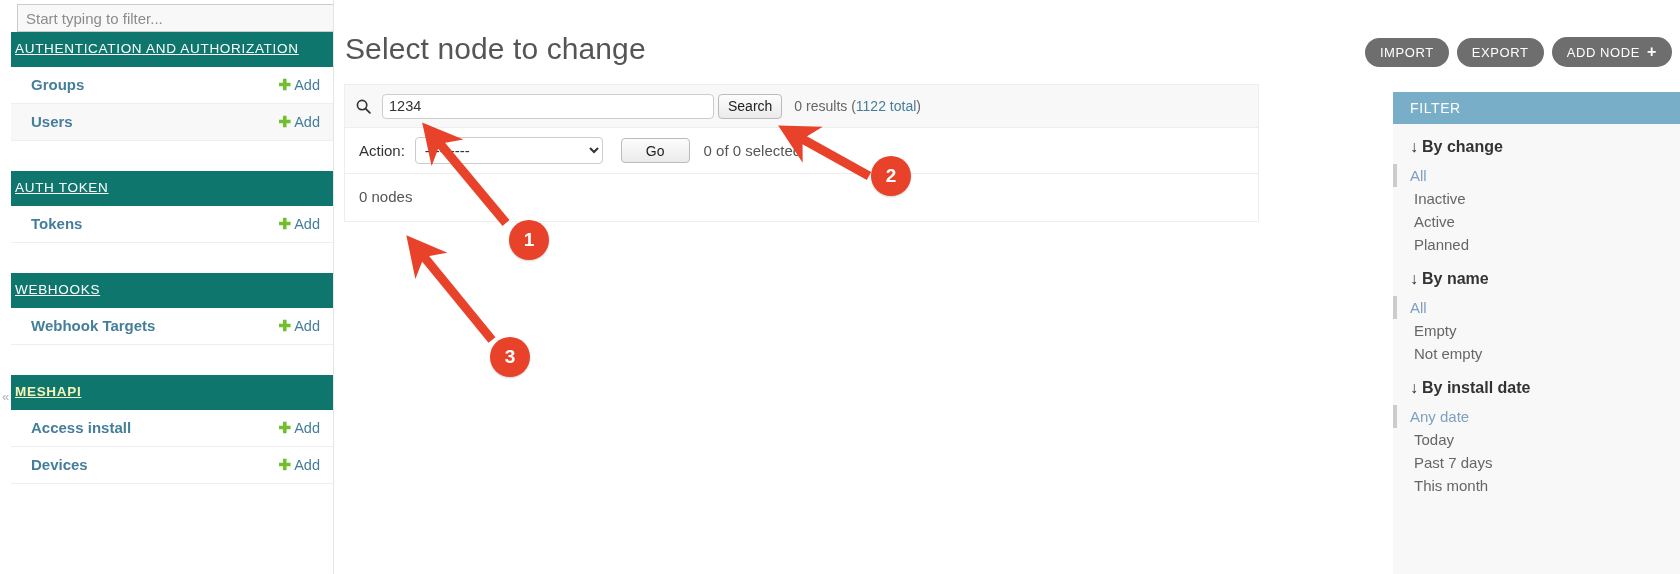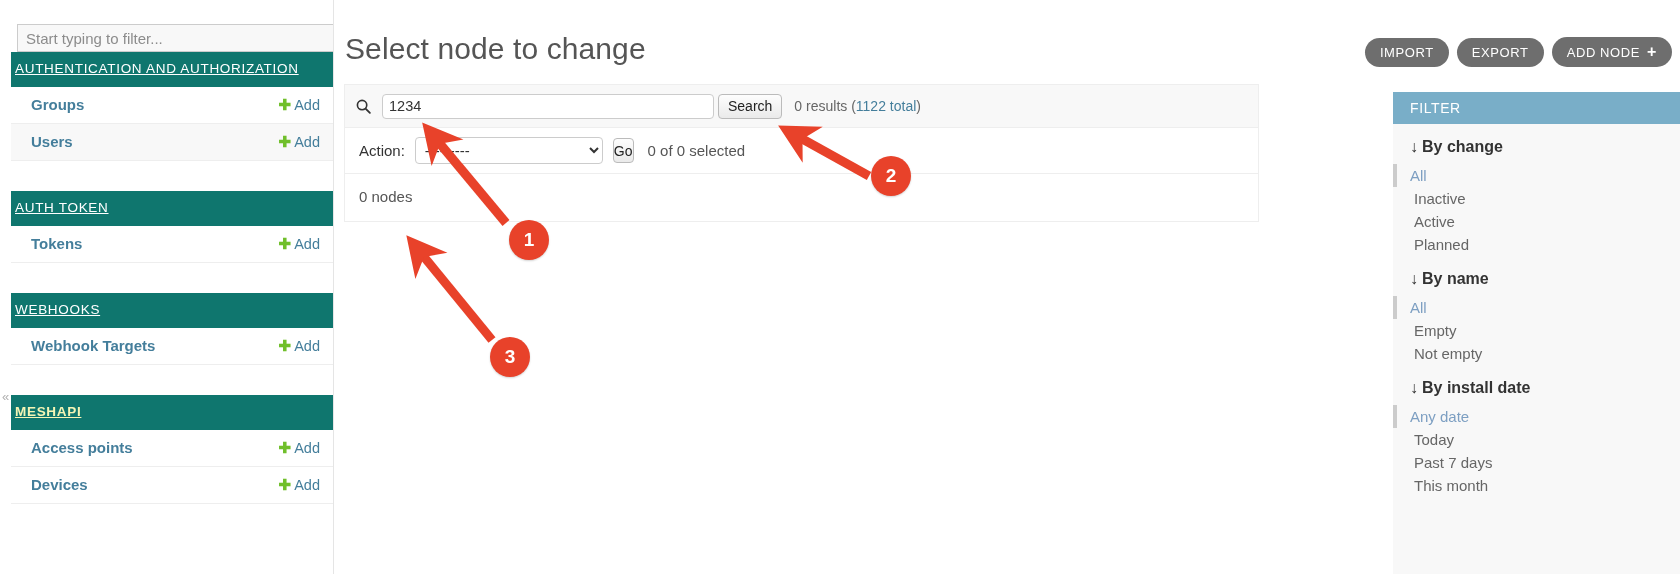--- a/index.html
+++ b/index.html
@@ -19,21 +19,20 @@
   #nav-sidebar {
     position: absolute;
     left: 11px; top: 0;
     width: 323px; height: 574px;
     background: #ffffff;
     border-right: 1px solid #e5e5e5;
     overflow: hidden;
   }
   .nav-filter-wrap {
     padding: 4px 0 0 6px;
-    margin-top: 20px;
   }
   #nav-filter {
     display: block;
     width: 323px;
     height: 28px;
     border: 1px solid #cccccc;
     background: #f8f8f8;
     color: #888888;
     font-family: "Liberation Sans", sans-serif;
     font-size: 15px;
@@ -173,23 +172,23 @@
     height: 27px;
     border: 1px solid #cccccc;
     border-radius: 4px;
     font-family: "Liberation Sans", sans-serif;
     font-size: 15px;
     color: #333333;
     background: #ffffff;
     padding: 0 5px;
   }
   #action-go {
-    margin-left: 10px;
+    margin-left: 18px;
     height: 25px;
-    padding: 0 0;
+    padding: 0 24px;
     border: 1px solid #bbbbbb;
     border-radius: 4px;
     background: linear-gradient(#fdfdfd, #eaeaea);
     font-family: "Liberation Sans", sans-serif;
     font-size: 14px;
     color: #222222;
     cursor: pointer;
   }
   .action-counter {
     margin-left: 14px;
@@ -339,21 +338,21 @@
               <td class="model-name"><a href="#">Webhook Targets</a></td>
               <td class="model-add"><a href="#"><span class="plus">✚</span><span>Add</span></a></td>
             </tr>
           </tbody>
         </table>
         <div class="app-gap"></div>
         <table class="app-table">
           <caption class="app-caption current">MESHAPI</caption>
           <tbody>
             <tr class="model-row">
-              <td class="model-name"><a href="#">Access points</a></td>
+              <td class="model-name"><a href="#">Access install</a></td>
               <td class="model-add"><a href="#"><span class="plus">✚</span><span>Add</span></a></td>
             </tr>
             <tr class="model-row">
               <td class="model-name"><a href="#">Devices</a></td>
               <td class="model-add"><a href="#"><span class="plus">✚</span><span>Add</span></a></td>
             </tr>
           </tbody>
         </table>
       </div>
   </div>

